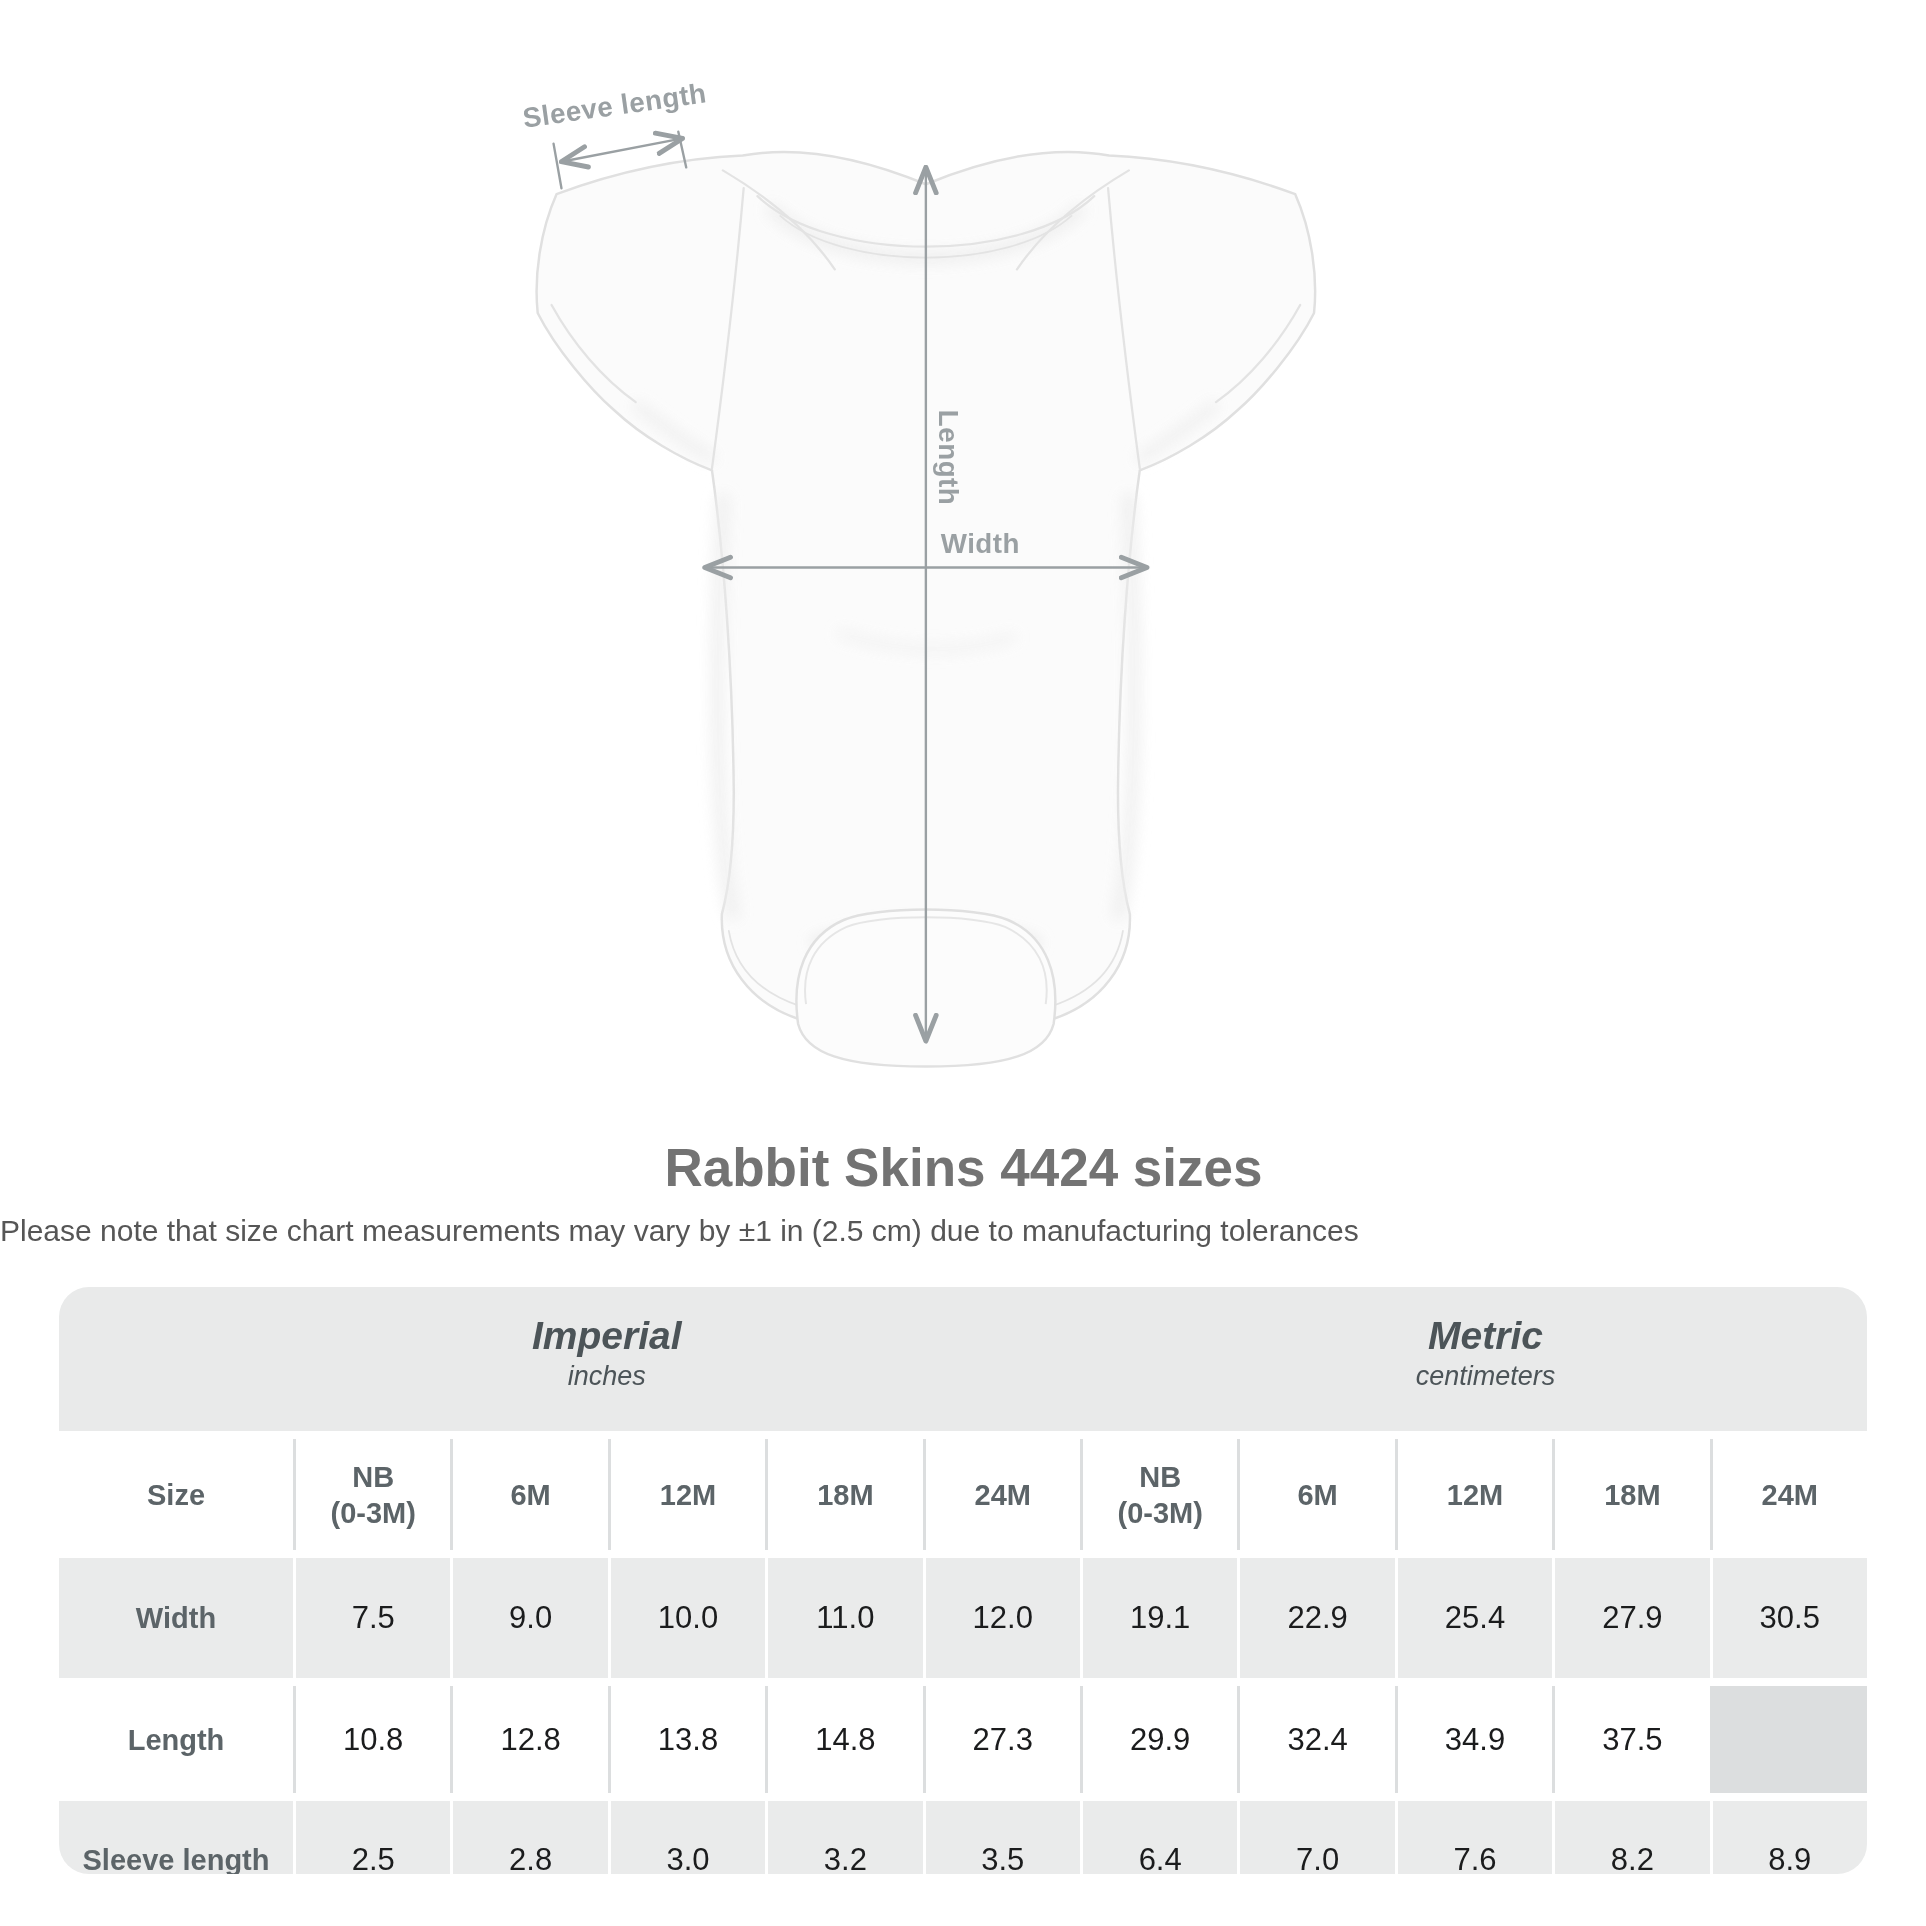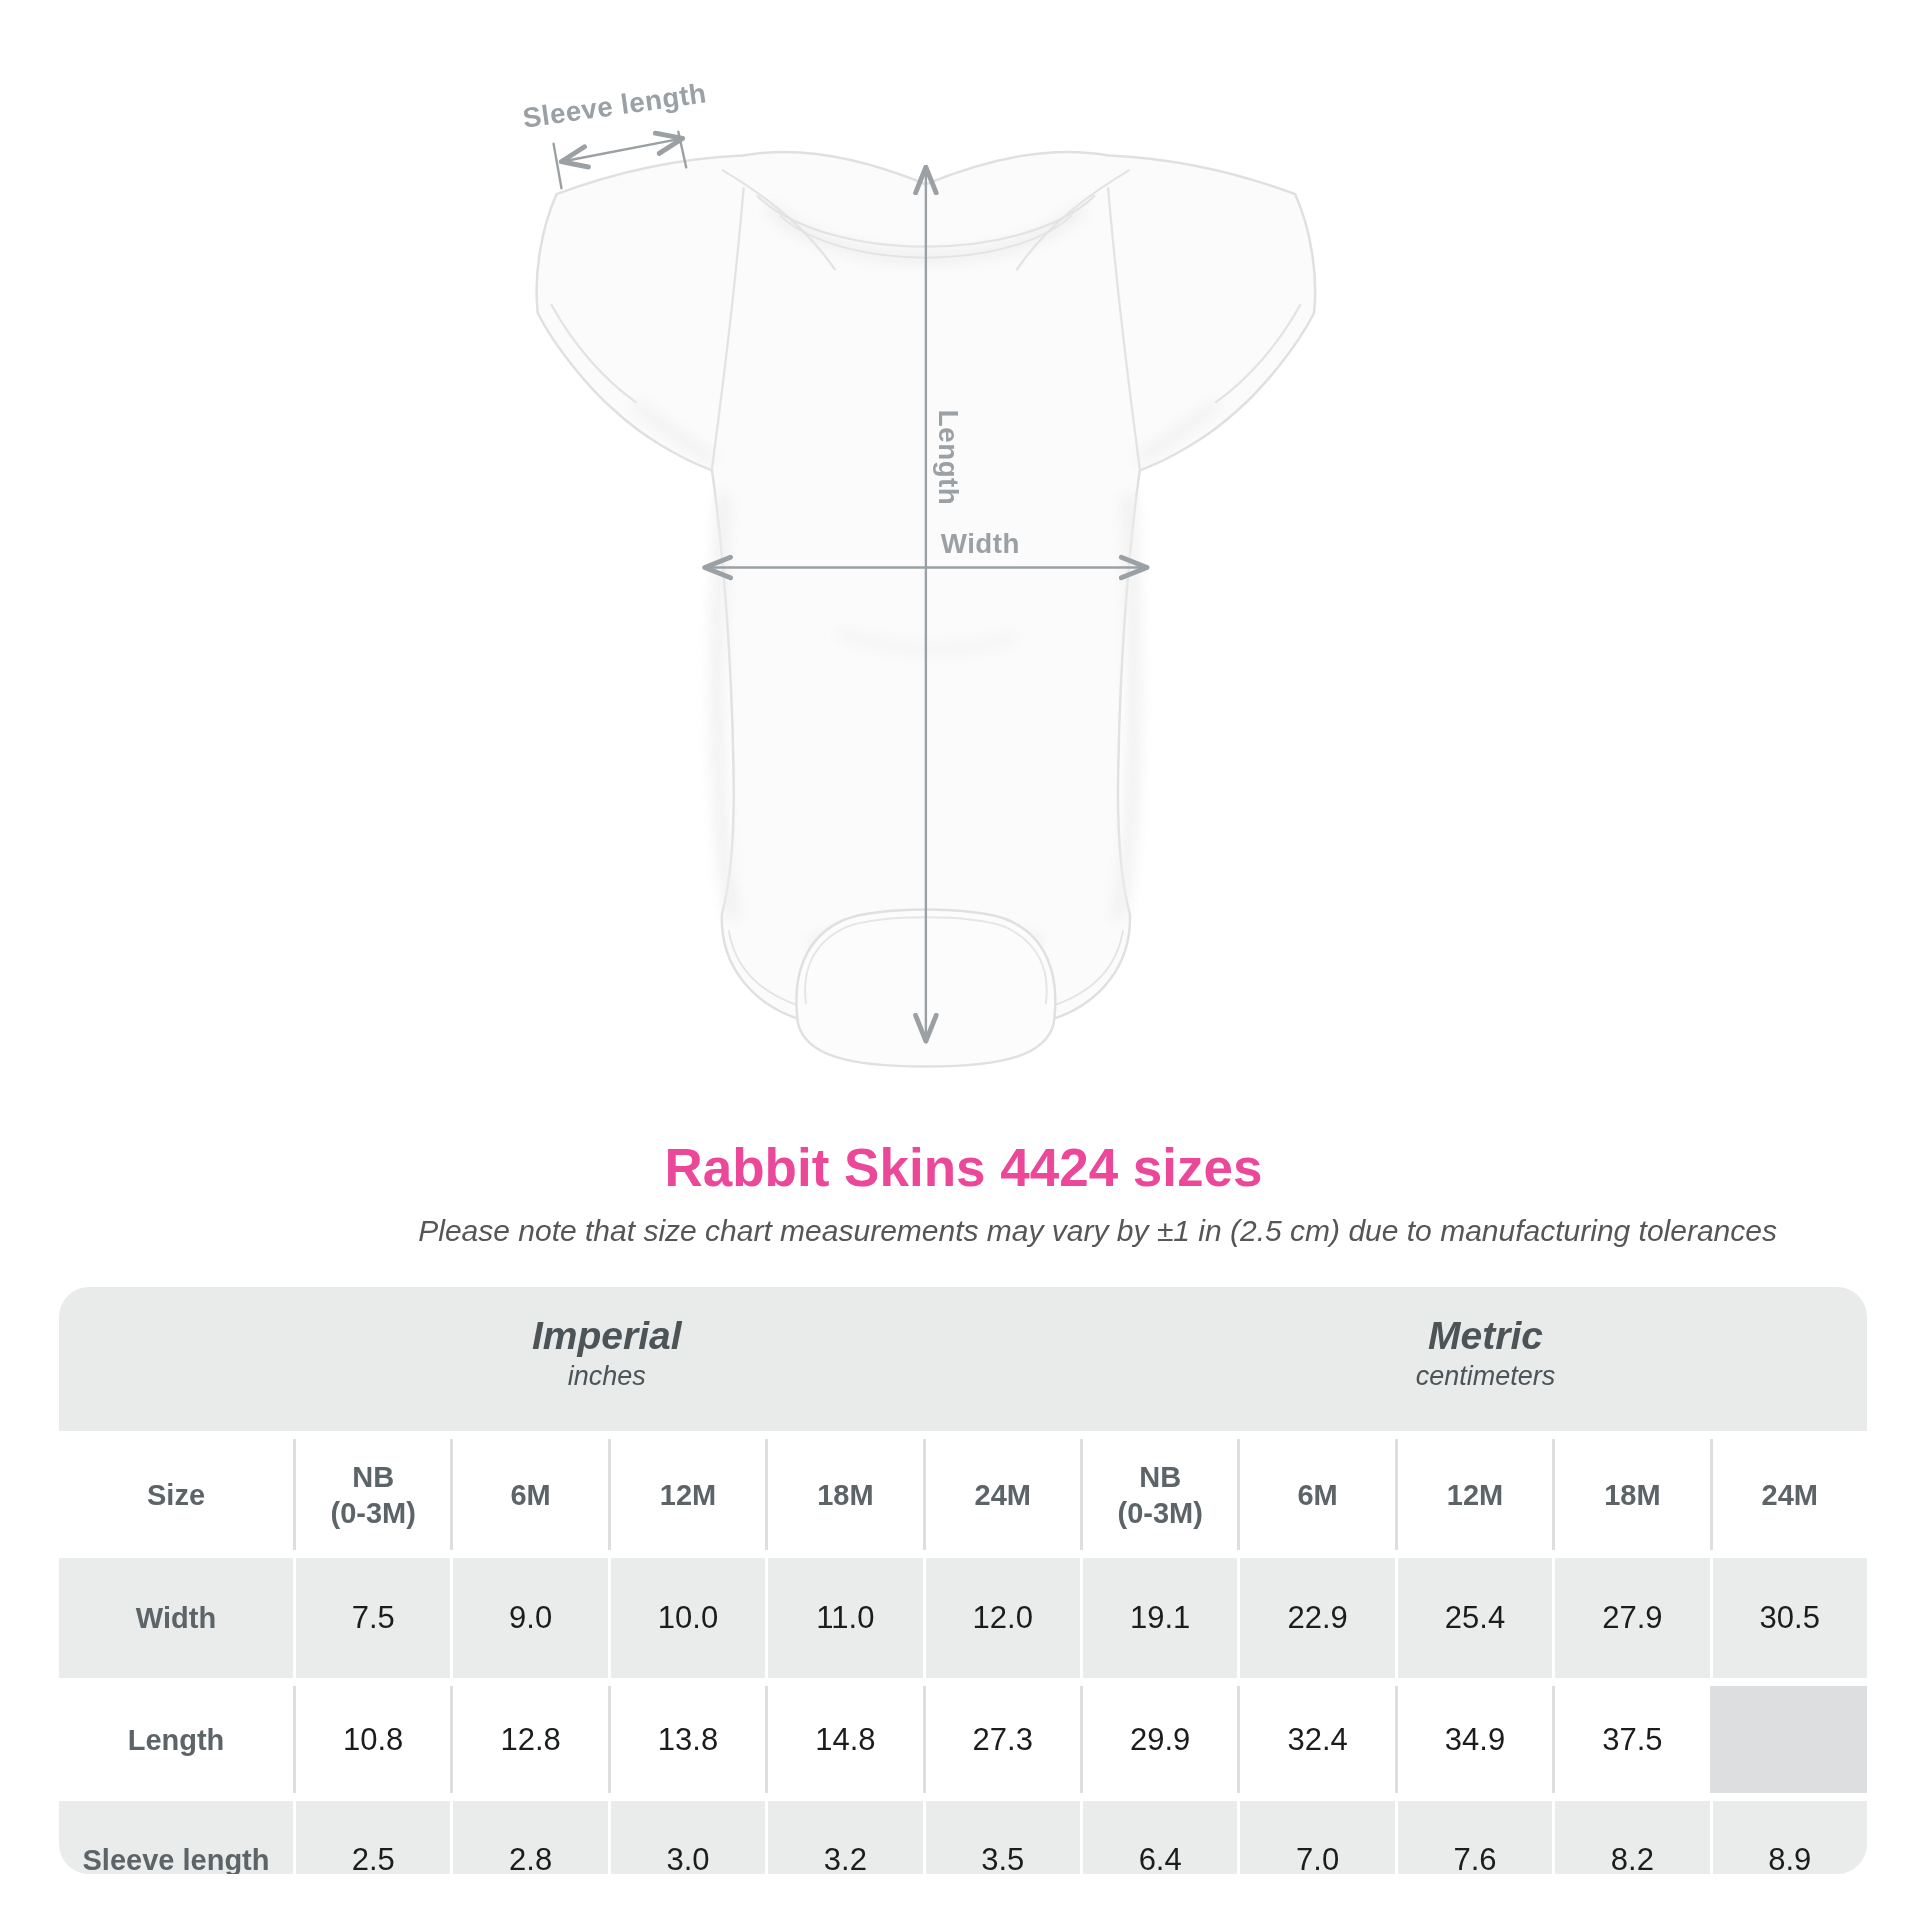--- a/index.html
+++ b/index.html
@@ -5,25 +5,25 @@
   html,body{margin:0;padding:0;}
   body{
     width:1927px;height:1927px;position:relative;background:#ffffff;
     font-family:"Liberation Sans", sans-serif;overflow:hidden;
   }
   
   .figure{position:absolute;top:0;left:0;width:1927px;height:1129px;}
   
   .title{
     position:absolute;top:1137px;left:0;width:1927px;text-align:center;
-    font-size:53px;line-height:61px;font-weight:bold;color:#ec4899;margin:0;
+    font-size:53px;line-height:61px;font-weight:bold;color:#737373;margin:0;
   }
   .note{
-    position:absolute;top:1212px;left:0;width:1777px;text-align:right;
-    font-size:30px;line-height:38px;font-style:italic;color:#565656;margin:0;
+    position:absolute;top:1212px;left:0;width:1777px;text-align:left;
+    font-size:30px;line-height:38px;color:#565656;margin:0;
   }
   
   .size-table{
     position:absolute;left:59px;top:1287px;width:1808px;height:587px;
     border-radius:30px;overflow:hidden;
   }
   .band{
     height:144px;background:#e9eaea;position:relative;
   }
   .band .sect{position:absolute;top:0;height:132px;transform:translateX(-50%);

